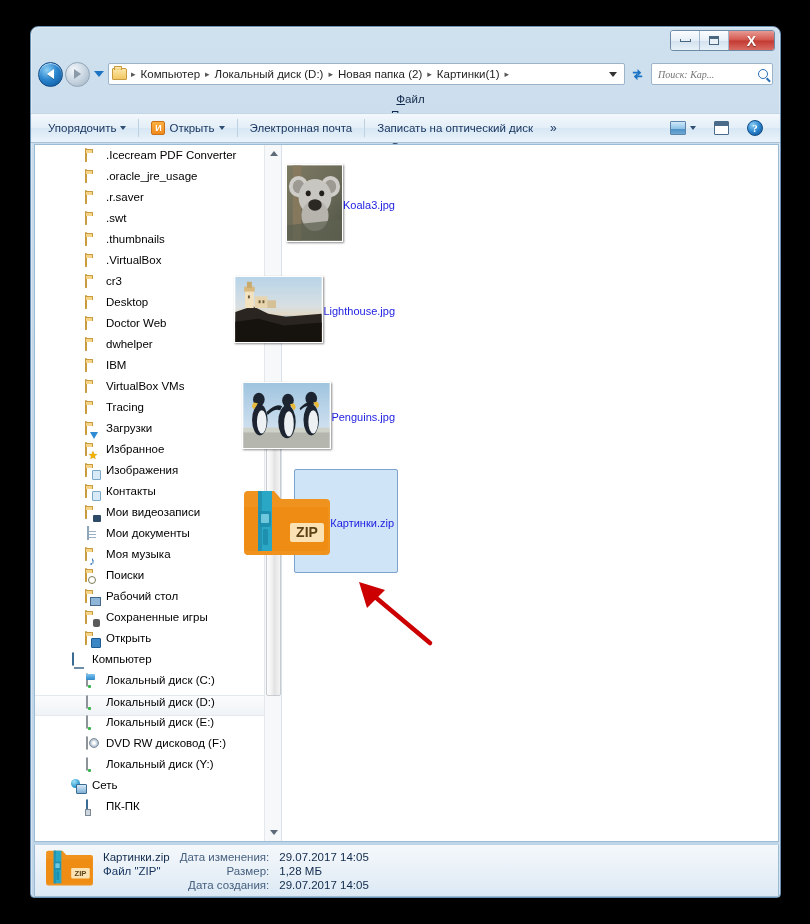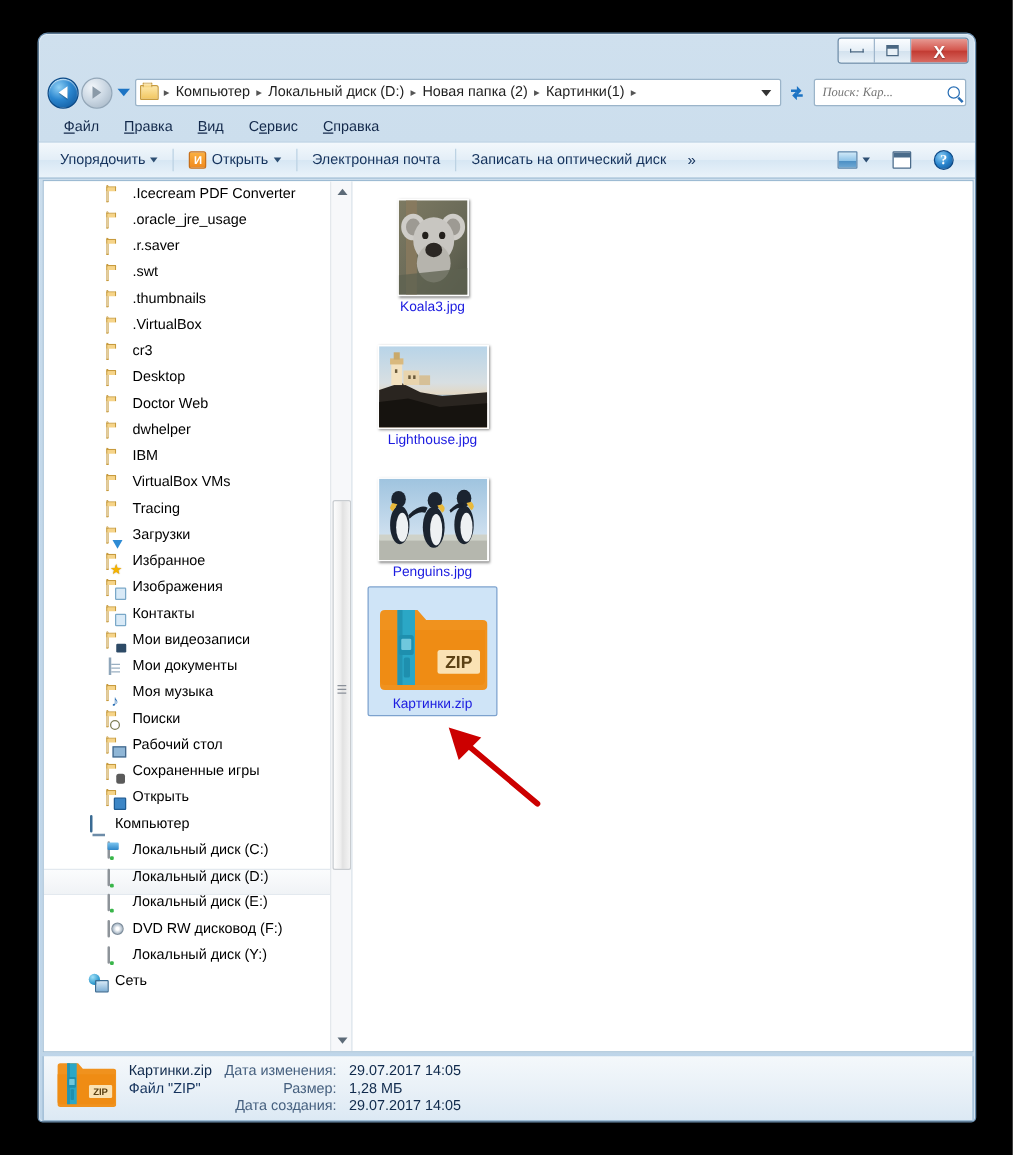--- a/index.html
+++ b/index.html
@@ -168,21 +168,21 @@
     width: 5px; height: 1.6px; background: #2a6fb5;
     transform: rotate(45deg);
   }
 
   
   #menubar {
     position: absolute; left: 0; top: 64px;
     width: 100%; height: 22px;
     display: flex; align-items: center;
     padding-left: 10px;
-    font-size: 11.5px; color: #13294b;
+    font-size: 11.5px; color: #13294b; flex-direction: column;
   }
   .menuitem { padding: 2px 10px; cursor: default; }
   .menuitem u { text-decoration: underline; }
 
   
   #toolbar {
     position: absolute; left: 0; top: 86px;
     width: 100%; height: 30px;
     display: flex; align-items: center;
     padding: 0 8px;
@@ -426,21 +426,21 @@
   
   #filepane {
     flex: 1 1 auto;
     background: #ffffff;
     border-left: 1px solid #d9e2ea;
     position: relative;
     padding: 6px 0 0 12px;
   }
   .fileitem {
     width: 104px; height: 104px;
-    display: flex; flex-direction: column;
+    display: flex; flex-direction: row;
     align-items: center; justify-content: flex-end;
     margin-bottom: 2px;
     padding: 3px;
     cursor: default;
     position: relative;
   }
   .fileitem.selected {
     background: #cfe4f7;
     border: 1px solid #7da2ce;
     border-radius: 2px;
@@ -744,20 +744,25 @@
           </div>
           <div class="navrow">
             <span style="display:inline-block;width:50px;flex:0 0 auto"></span>
             <span class="nav-ico"><span class="ico-drive"></span></span>
             <span class="navlabel">Локальный диск (Y:)</span>
           </div>
           <div class="navrow">
             <span style="display:inline-block;width:36px;flex:0 0 auto"></span>
             <span class="nav-ico"><span class="ico-network"></span></span>
             <span class="navlabel">Сеть</span>
+          </div>
+          <div class="navrow">
+            <span style="display:inline-block;width:50px;flex:0 0 auto"></span>
+            <span class="nav-ico"><span class="ico-pc"></span></span>
+            <span class="navlabel">ПК-ПК</span>
           </div>
         </div>
 
       <div id="navscroll">
         <div class="sb-arrow up">
           <span class="sb-tri-up"></span>
         </div>
         <div id="navthumb" style="top: 255px; height: 296px;">
           <span class="grip"></span>
         </div>

